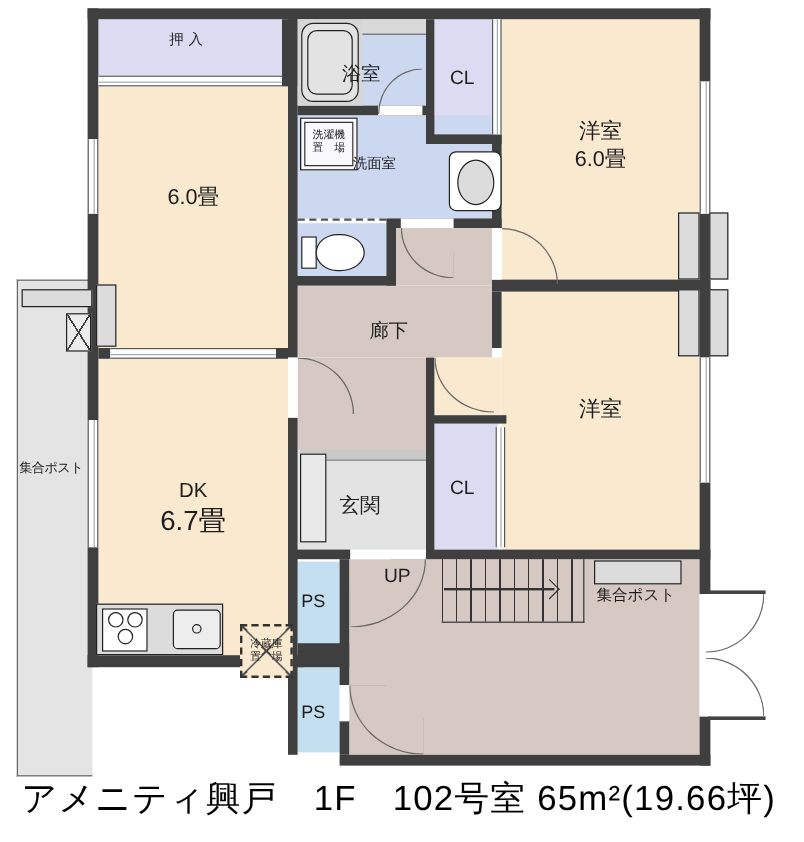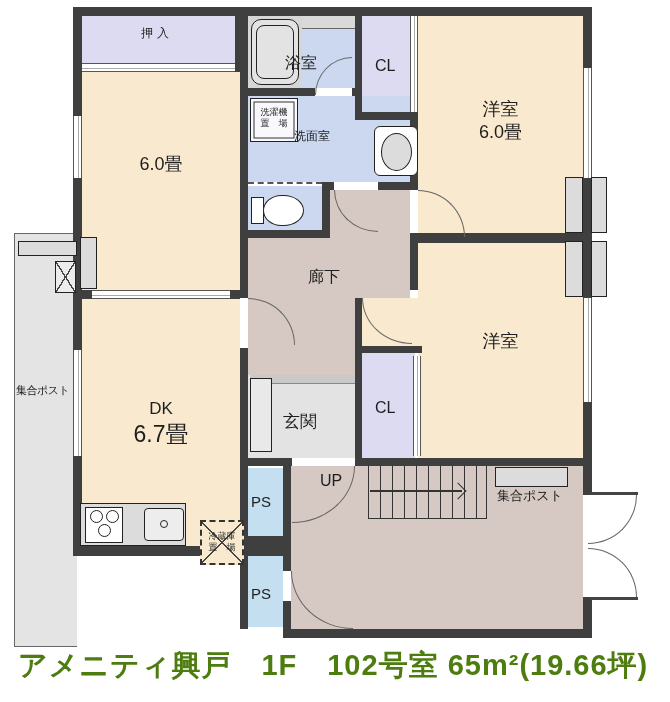--- a/index.html
+++ b/index.html
@@ -35,21 +35,21 @@
   .ctr{text-align:center;}
   .dash{position:absolute;border:2px dashed #333;box-sizing:border-box;}
   .stairs{position:absolute;left:368px;top:466px;width:119px;height:53px;
     background-image:repeating-linear-gradient(to right,#333 0 1.2px,transparent 1.2px 12px);
     border-right:1.5px solid #333;border-bottom:1.5px solid #333;box-sizing:border-box;}
   .chev{position:absolute;left:452px;top:485px;width:11px;height:11px;
     border-top:1.7px solid #333;border-right:1.7px solid #333;transform:rotate(45deg);}
   .xbox{background-image:
     linear-gradient(to top right,transparent calc(50% - .7px),#444 calc(50% - .7px),#444 calc(50% + .7px),transparent calc(50% + .7px)),
     linear-gradient(to bottom right,transparent calc(50% - .7px),#444 calc(50% - .7px),#444 calc(50% + .7px),transparent calc(50% + .7px));}
-  .caption{position:absolute;left:18px;top:646px;font-size:29px;font-weight:700;color:#4d7c0f;letter-spacing:1px;}
+  .caption{position:absolute;left:18px;top:646px;font-size:29px;font-weight:400;color:#000000;letter-spacing:1px;}
   .small2{font-size:9px;line-height:1.25;text-align:center;color:#222;}
 </style>
 </head>
 <body>
 
 <div class="stage">
 
   <div class="room gray" style="left:14px;top:233px;width:63px;height:414px;border:1.5px solid #666;border-right:none;background:#e4e4e4;"></div>
 
   <div class="room lav" style="left:82px;top:16px;width:153px;height:47px;"></div>

